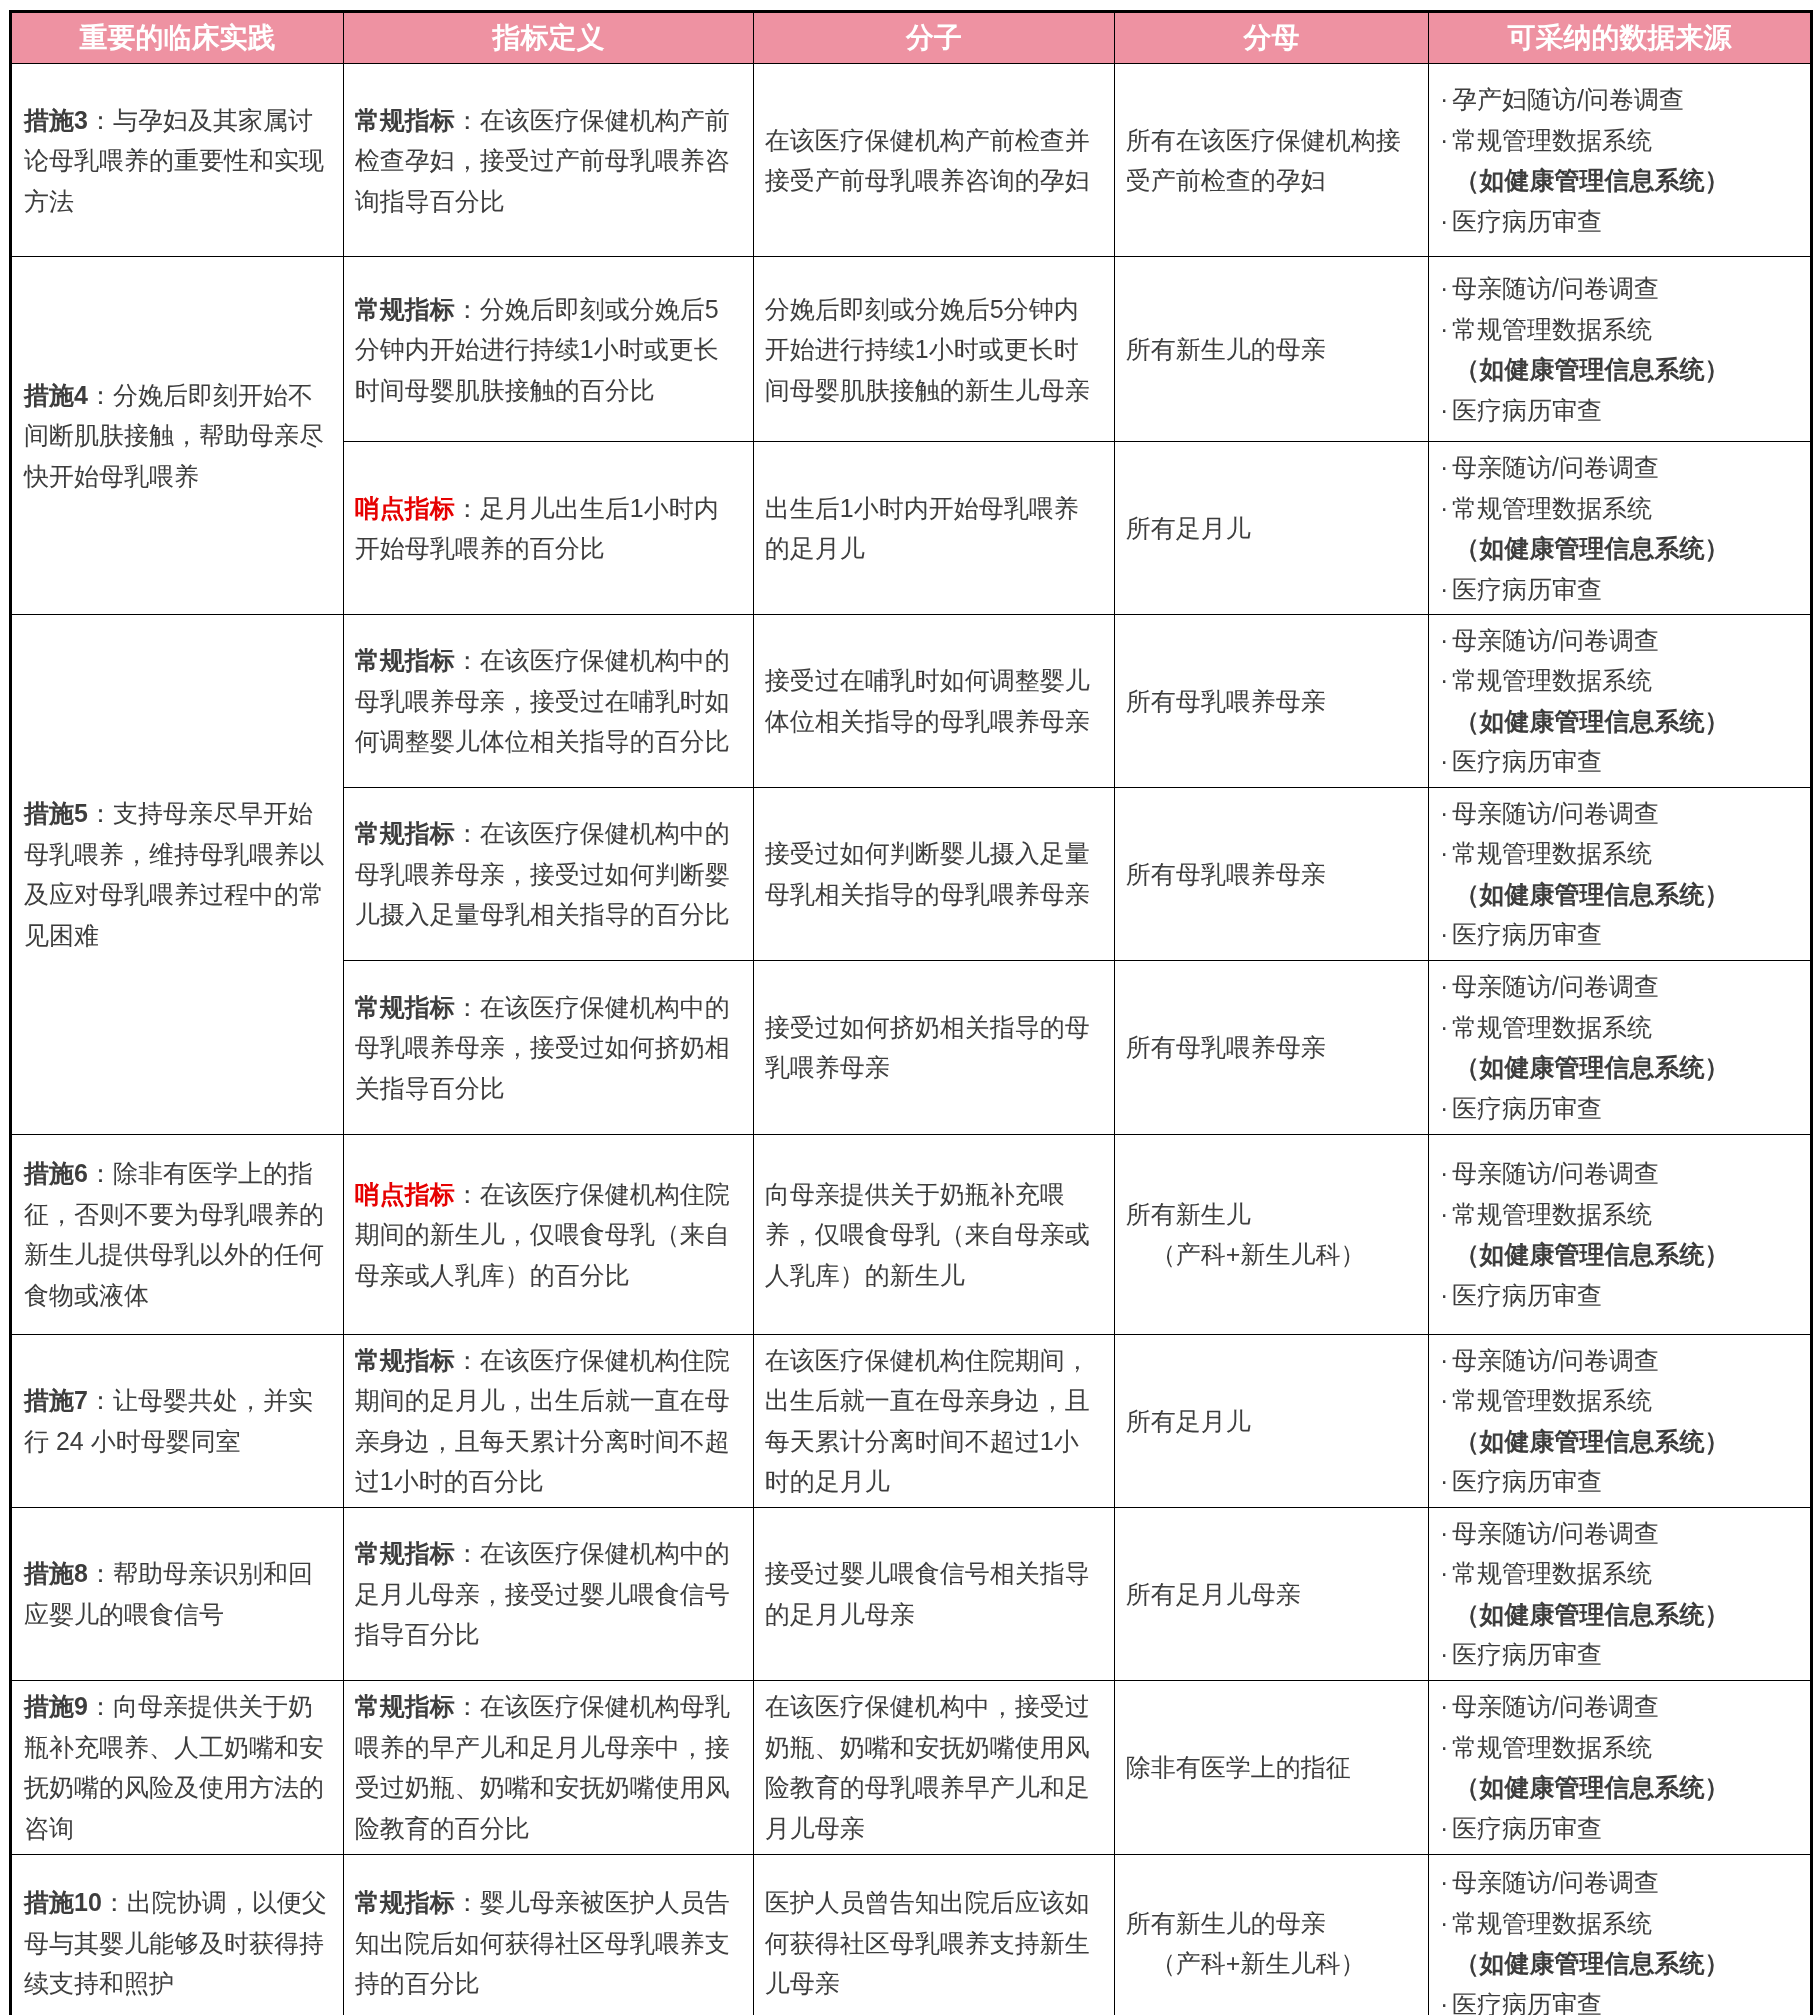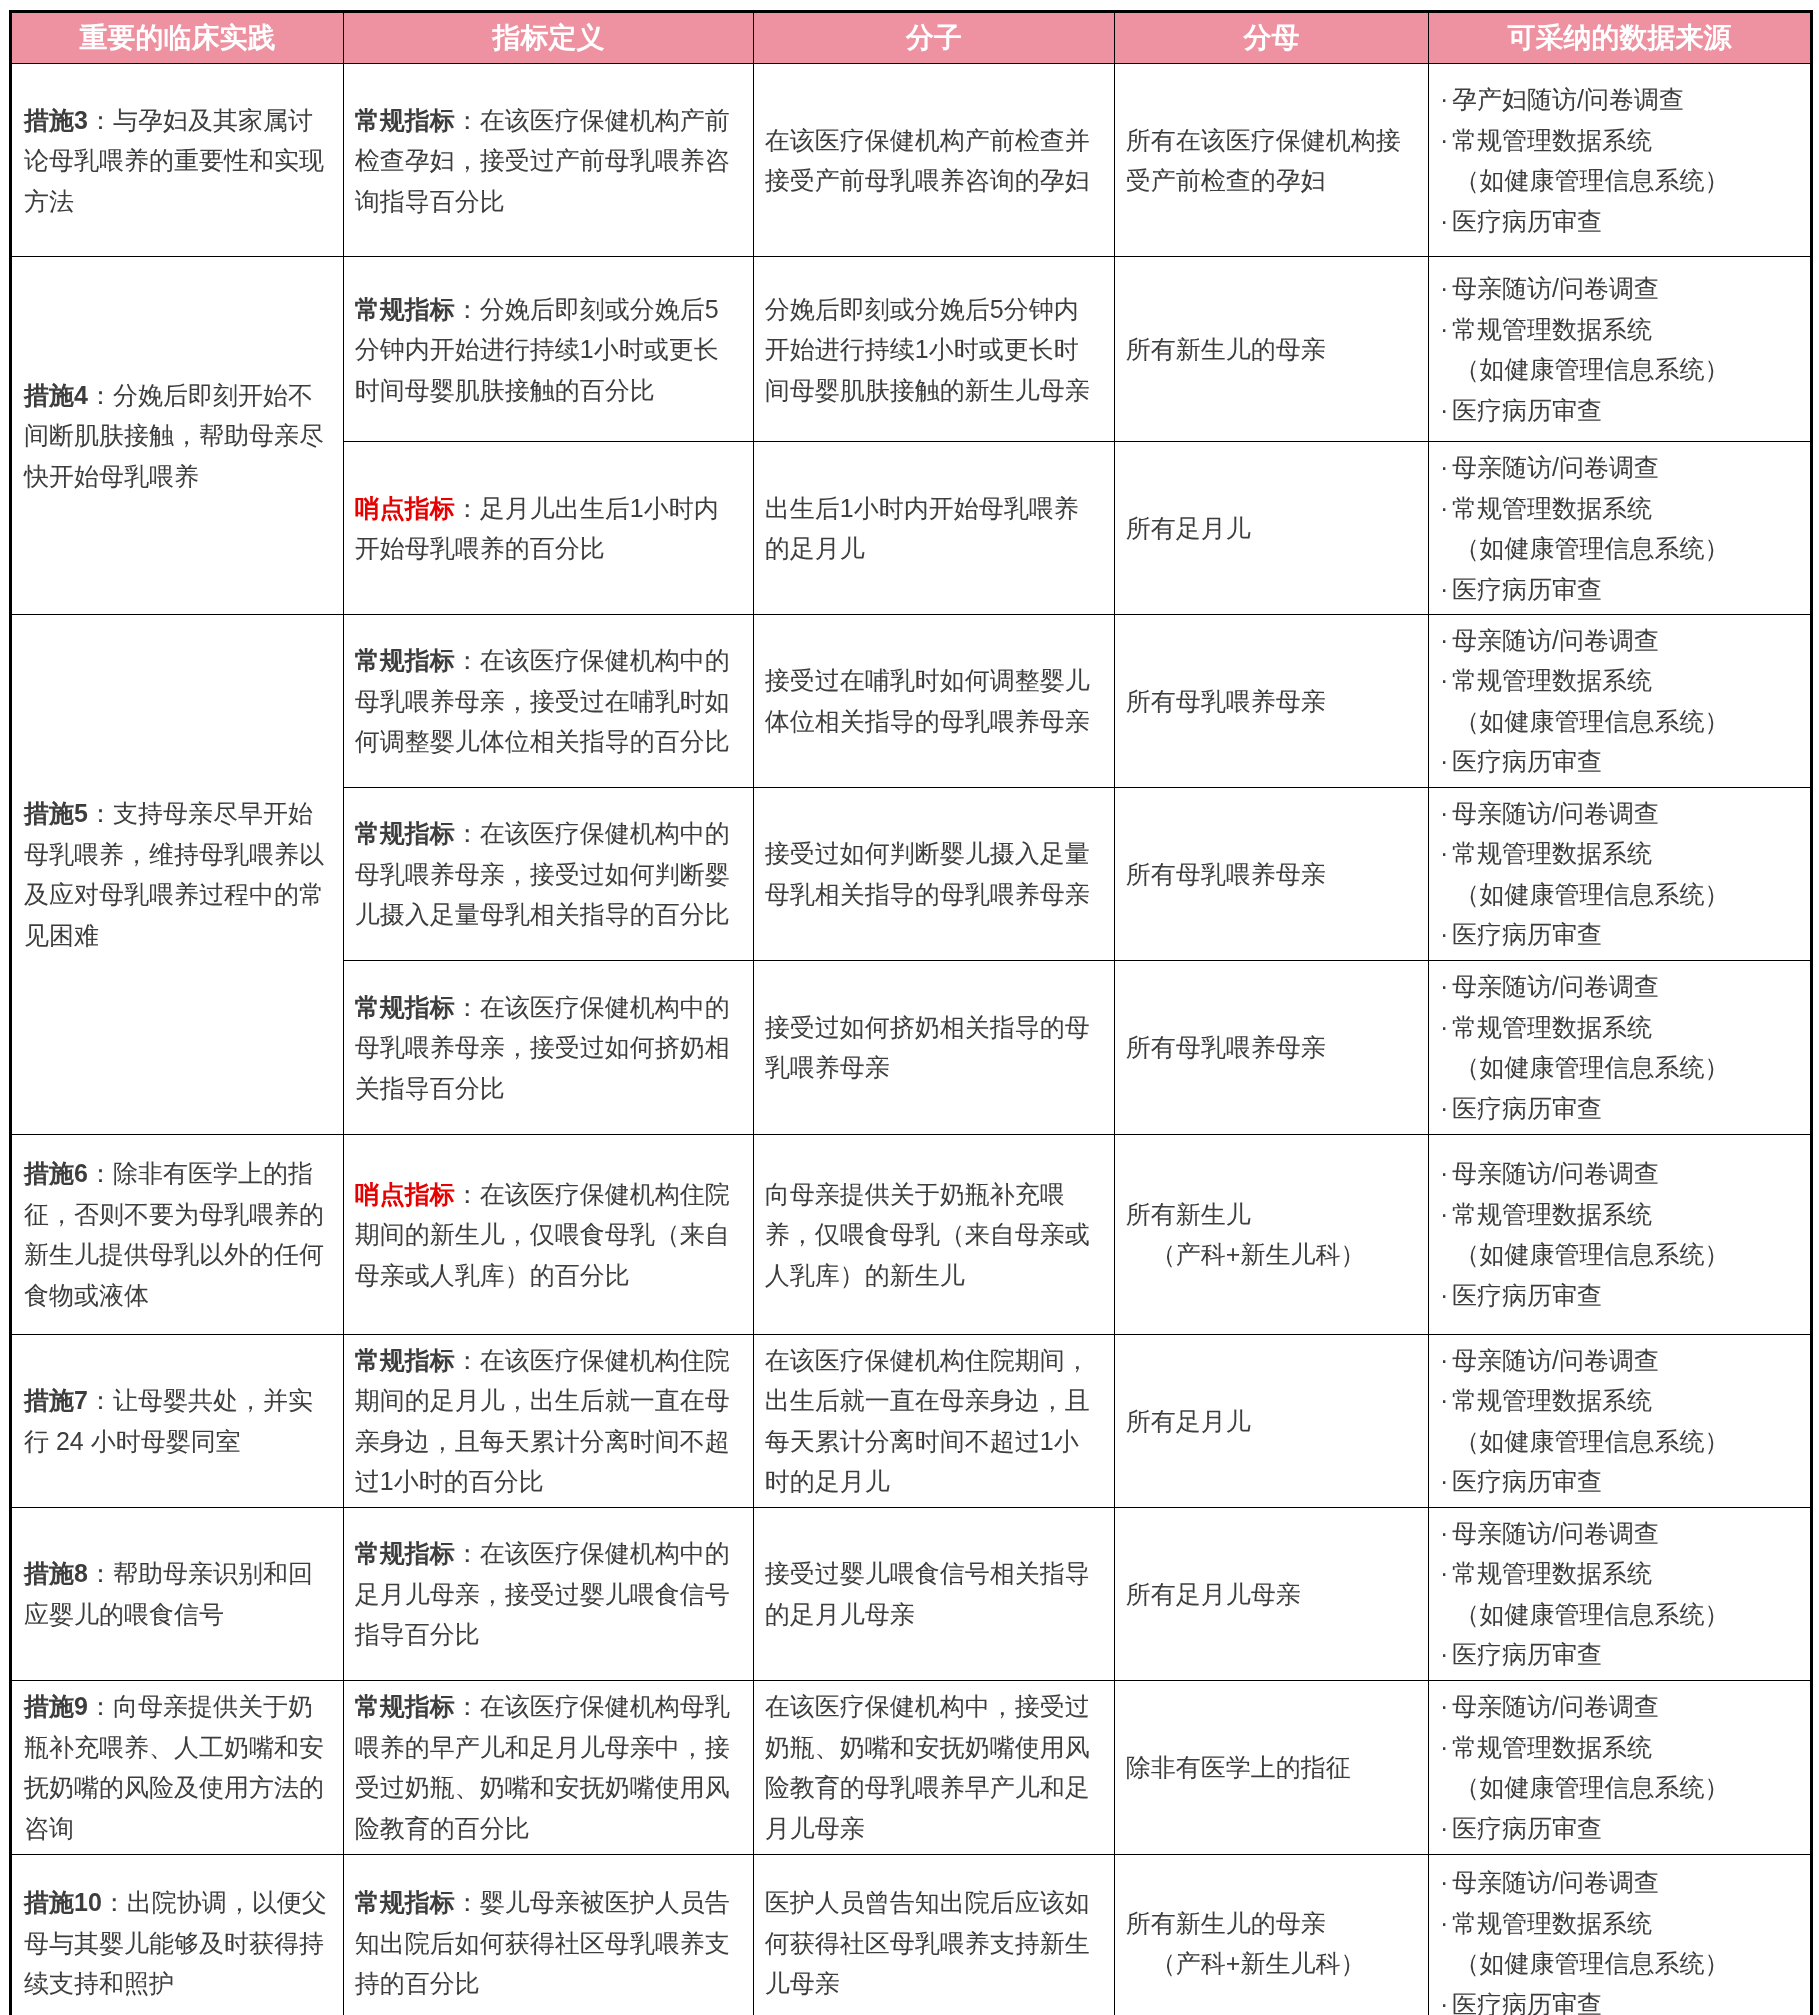--- a/index.html
+++ b/index.html
@@ -40,21 +40,21 @@
     text-align:center;
     height:46px;
     padding:2.4px 6px;
   }
   td b{font-weight:bold;}
   b.sentinel{color:var(--sentinel-red);}
   td.practice{padding-left:12px;padding-right:12px;}
   td.sources{padding-left:11px;border-radius:28px;}
   .src-line{white-space:nowrap;}
   .src-line .dot{display:inline-block;width:12px;text-align:left;}
-  .src-note{padding-left:14.4px;white-space:nowrap;}
+  .src-note{padding-left:14.4px;white-space:nowrap;font-weight:bold;}
   .den-note{padding-left:25px;}
 </style>
 </head>
 <body>
 
 <div class="page">
   <table class="tbl">
     <colgroup>
       <col style="width:333px">
       <col style="width:410px">

